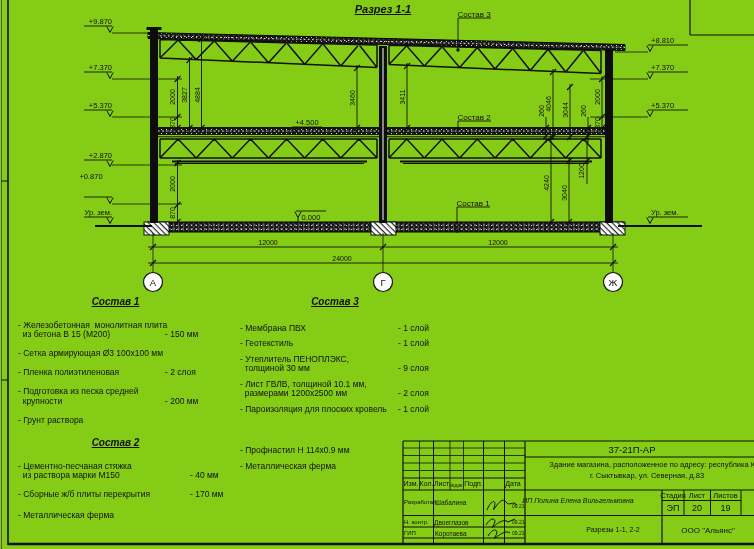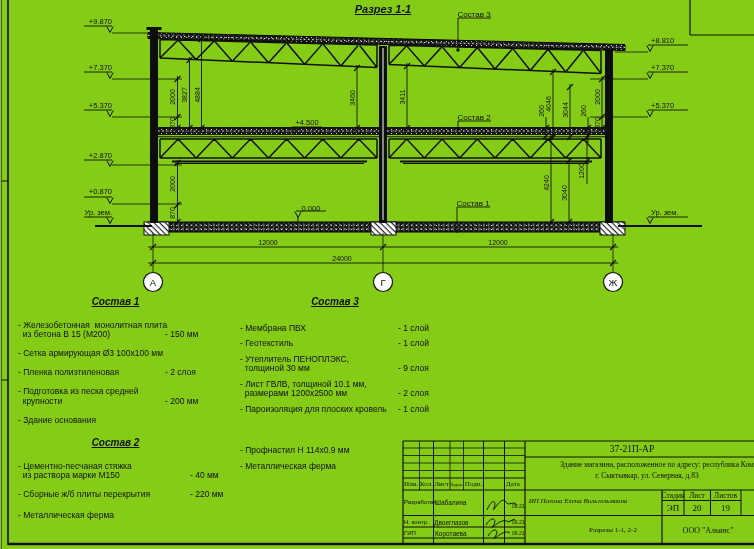--- a/index.html
+++ b/index.html
@@ -15,21 +15,21 @@
   .ld{font-size:8px;transform:translate(-50%,0);}
   .ttl{font-size:11px;font-style:italic;font-weight:700;transform:translate(-50%,0);
        text-decoration:underline;}
   .axl{font-size:9.5px;width:20px;text-align:center;transform:translate(-50%,-50%);}
   .spec{position:absolute;font-size:8.5px;line-height:9.5px;}
   .spec .st{font-size:10px;font-style:italic;font-weight:700;text-decoration:underline;
             text-align:center;}
   .spec .it{position:relative;white-space:pre-wrap;}
   .spec .val{position:absolute;bottom:0;white-space:nowrap;}
   .tb{position:absolute;white-space:nowrap;}
-  .tbc{transform:translate(-50%,0);font-family:Liberation Serif, serif;}
+  .tbc{transform:translate(-50%,0);}
 </style>
 </head>
 <body>
 
 <div id="sheet">
 
   <svg id="dwg" width="754" height="549" viewBox="0 0 754 549">
     <defs>
       <pattern id="spk" width="5" height="4" patternUnits="userSpaceOnUse">
         <rect width="5" height="4" fill="#181818"></rect>
@@ -217,27 +217,27 @@
       </g>
   </svg>
 
   <div class="lbl ttl" style="left:383px;top:3px;">Разрез 1-1</div>
 
   <div class="lbl ld" style="left:474px;top:9.5px;">Состав 3</div>
   <div class="lbl ld" style="left:474px;top:112.5px;">Состав 2</div>
   <div class="lbl ld" style="left:473px;top:198.5px;">Состав 1</div>
 
   <div class="lbl mk" style="left:307px;top:118px;">+4.500</div>
-  <div class="lbl mk" style="left:311px;top:204px;text-align:right;">0.000</div>
+  <div class="lbl mk" style="left:311px;top:213px;text-align:right;">0.000</div>
 
   <div class="lbl el" style="top:17px;">+9.870</div>
   <div class="lbl el" style="top:63px;">+7.370</div>
   <div class="lbl el" style="top:101px;">+5.370</div>
   <div class="lbl el" style="top:151px;">+2.870</div>
-  <div class="lbl el" style="top:187px;">+0.870</div>
+  <div class="lbl el" style="top:172px;text-align:center;">+0.870</div>
   <div class="lbl el" style="top:208px;">Ур. зем.</div>
 
   <div class="lbl er" style="top:36px;">+8.810</div>
   <div class="lbl er" style="top:63px;">+7.370</div>
   <div class="lbl er" style="top:101px;">+5.370</div>
   <div class="lbl er" style="top:208px;">Ур. зем.</div>
 
   <div class="lbl vd" style="left:171.5px;top:97px;">2000</div>
   <div class="lbl vd" style="left:171.5px;top:122.5px;">870</div>
   <div class="lbl vd" style="left:184px;top:95px;">3827</div>
@@ -265,28 +265,28 @@
   <div class="lbl axl" style="left:613px;top:282px;">Ж</div>
 
   <div class="spec" style="left:18px;top:297px;width:200px;">
     <div class="st" style="width:195px;margin-bottom:14px;">Состав 1</div>
     <div class="it" style="margin-bottom:9.5px;"><span>- Железобетонная  монолитная плита
   из бетона В 15 (М200)</span><span class="val" style="left:147px;">- 150 мм</span></div>
     <div class="it" style="margin-bottom:9.5px;"><span>- Сетка армирующая Ø3 100х100 мм</span><span class="val" style="left:147px;"></span></div>
     <div class="it" style="margin-bottom:9.5px;"><span>- Пленка полиэтиленовая</span><span class="val" style="left:147px;">-  2 слоя</span></div>
     <div class="it" style="margin-bottom:9.5px;"><span>- Подготовка из песка средней
   крупности</span><span class="val" style="left:147px;">- 200 мм</span></div>
-    <div class="it"><span>- Здание основания</span></div>
+    <div class="it"><span>- Грунт раствора</span></div>
   </div>
 
   <div class="spec" style="left:18px;top:438px;width:230px;">
     <div class="st" style="width:195px;margin-bottom:14px;">Состав 2</div>
     <div class="it" style="margin-bottom:9.5px;"><span>- Цементно-песчаная стяжка
   из раствора марки М150</span><span class="val" style="left:172px;">- 40 мм</span></div>
-    <div class="it" style="margin-bottom:11px;"><span>- Сборные ж/б плиты перекрытия</span><span class="val" style="left:172px;">- 220 мм</span></div>
+    <div class="it" style="margin-bottom:11px;"><span>- Сборные ж/б плиты перекрытия</span><span class="val" style="left:172px;">- 170 мм</span></div>
     <div class="it"><span>- Металлическая ферма</span></div>
   </div>
 
   <div class="spec" style="left:240px;top:297px;width:245px;">
     <div class="st" style="width:190px;margin-bottom:17px;">Состав 3</div>
     <div class="it" style="margin-bottom:6px;"><span>- Мембрана ПВХ</span><span class="val" style="left:158px;">- 1 слой</span></div>
     <div class="it" style="margin-bottom:6px;"><span>- Геотекстиль</span><span class="val" style="left:158px;">- 1 слой</span></div>
     <div class="it" style="margin-bottom:6px;"><span>- Утеплитель ПЕНОПЛЭКС,
   толщиной 30 мм</span><span class="val" style="left:158px;">- 9 слоя</span></div>
     <div class="it" style="margin-bottom:6px;"><span>- Лист ГВЛВ, толщиной 10.1 мм,

